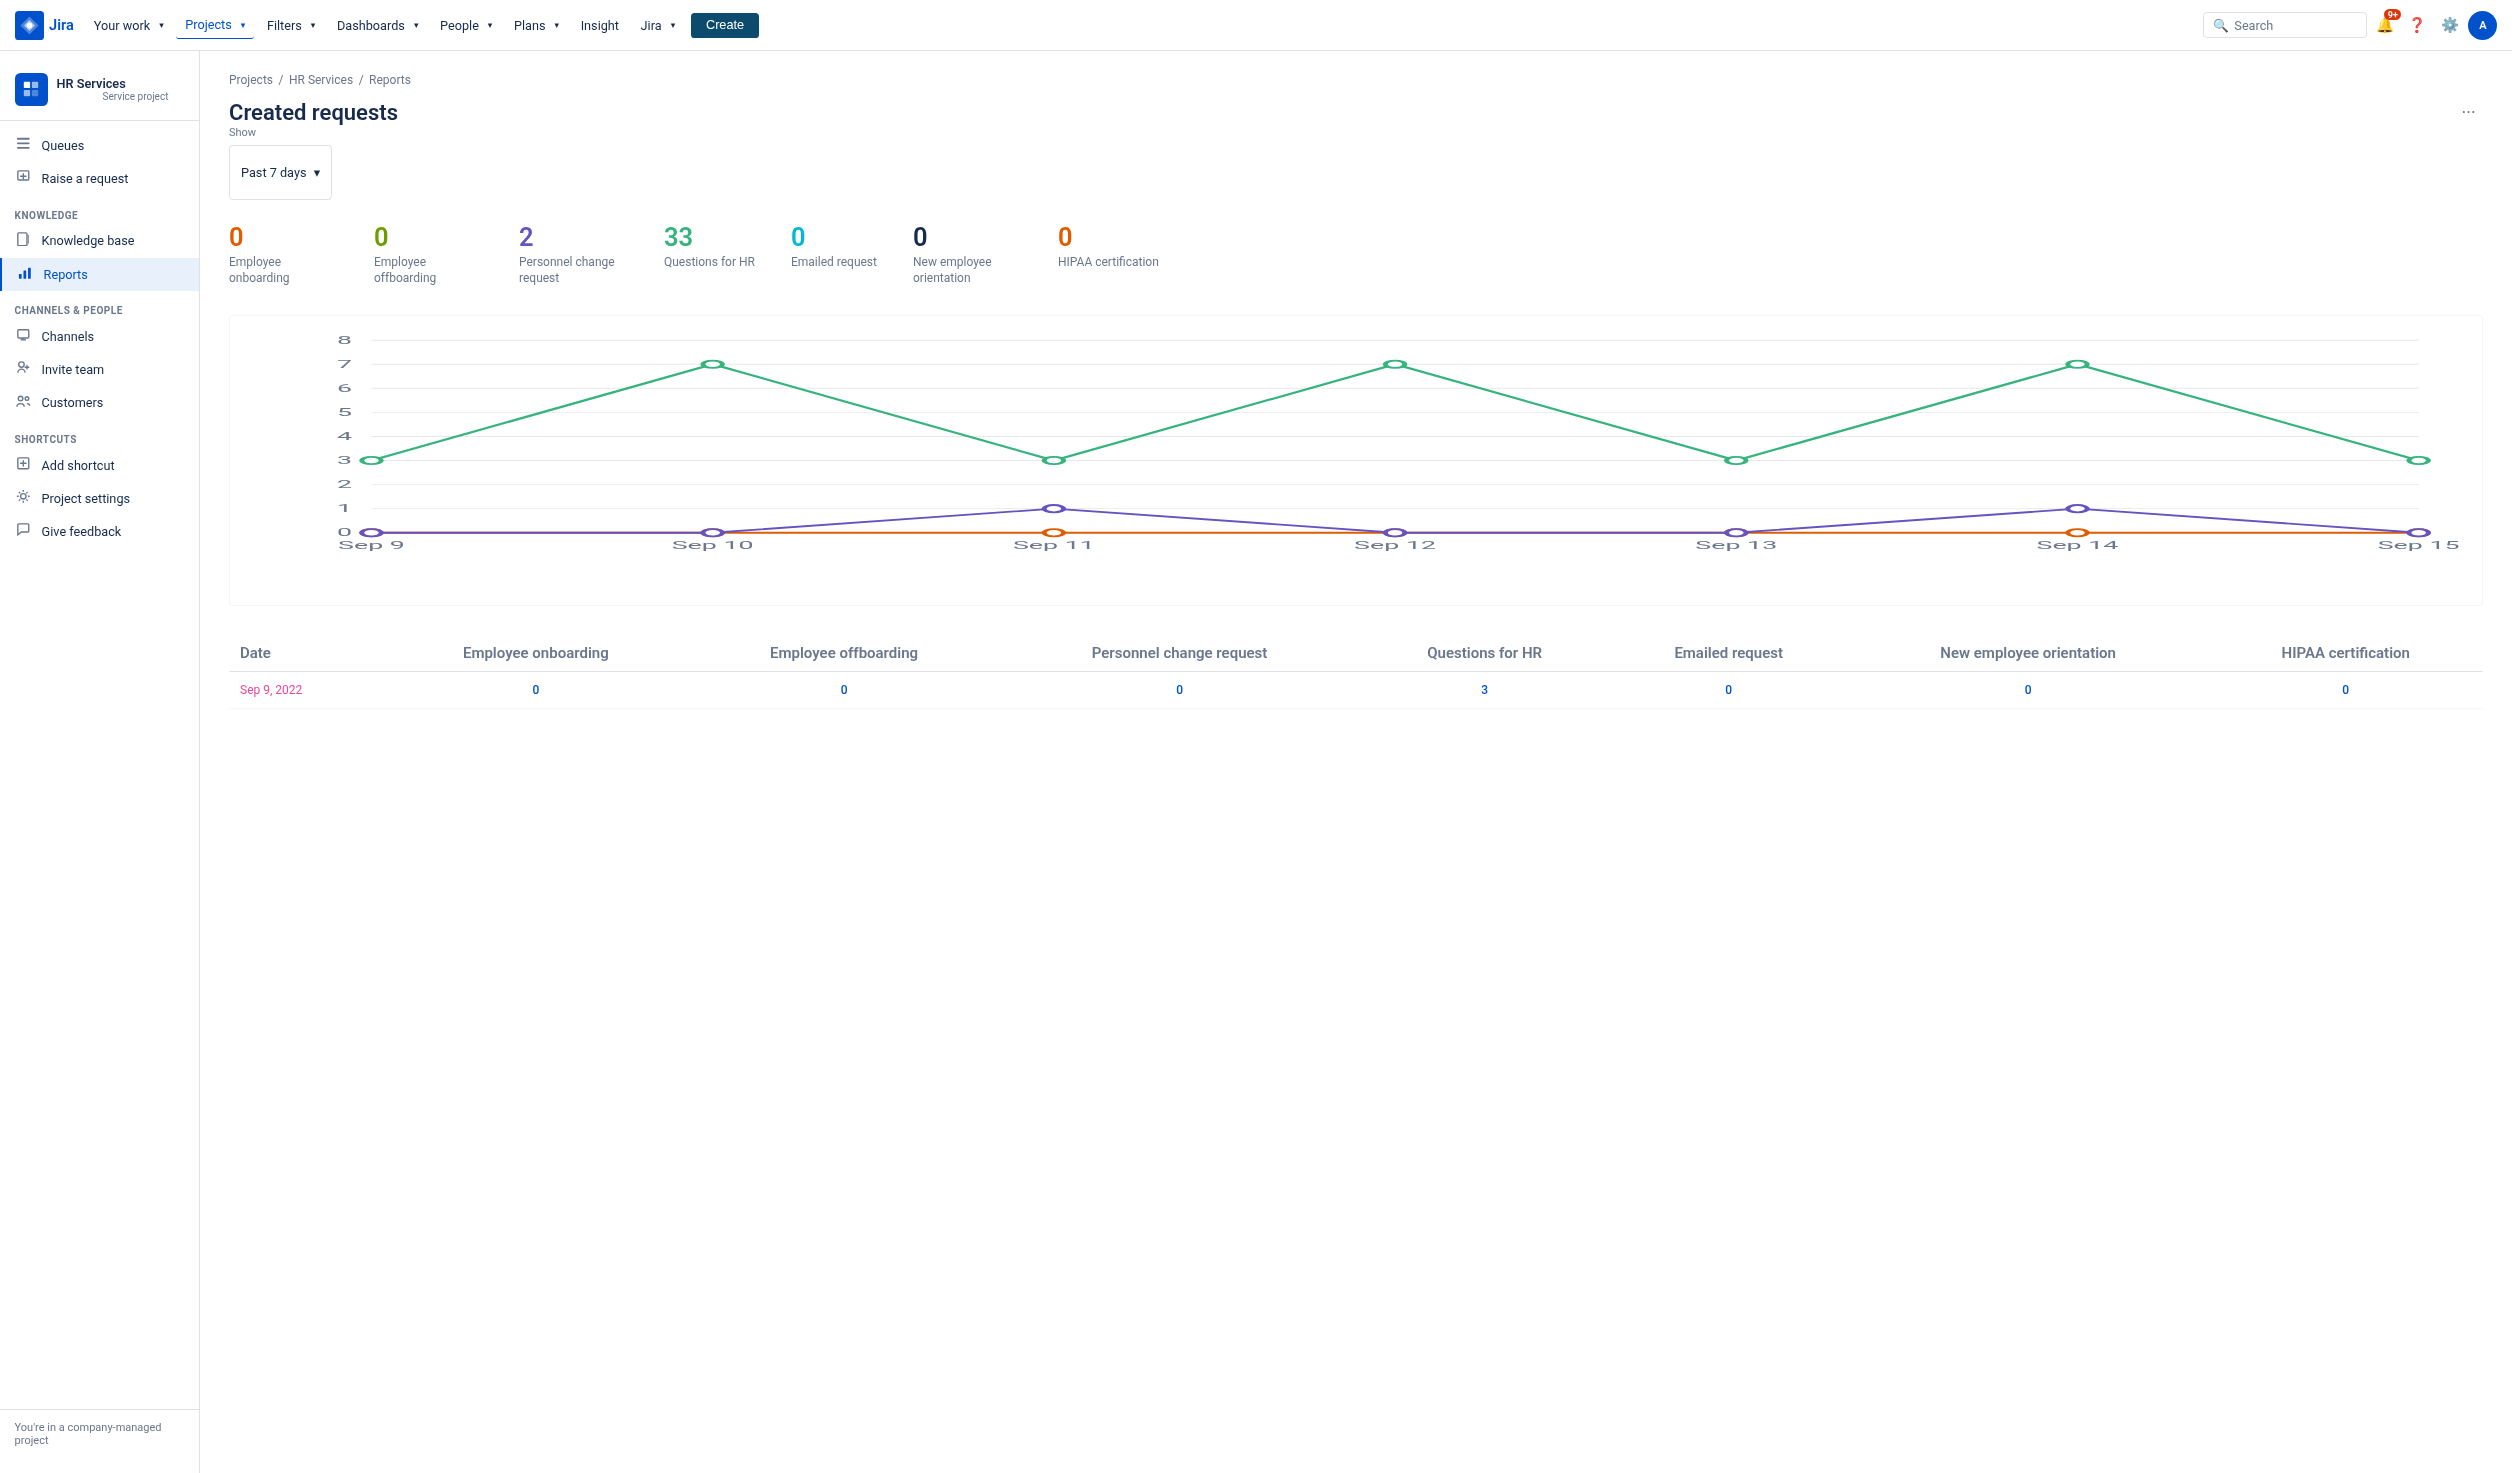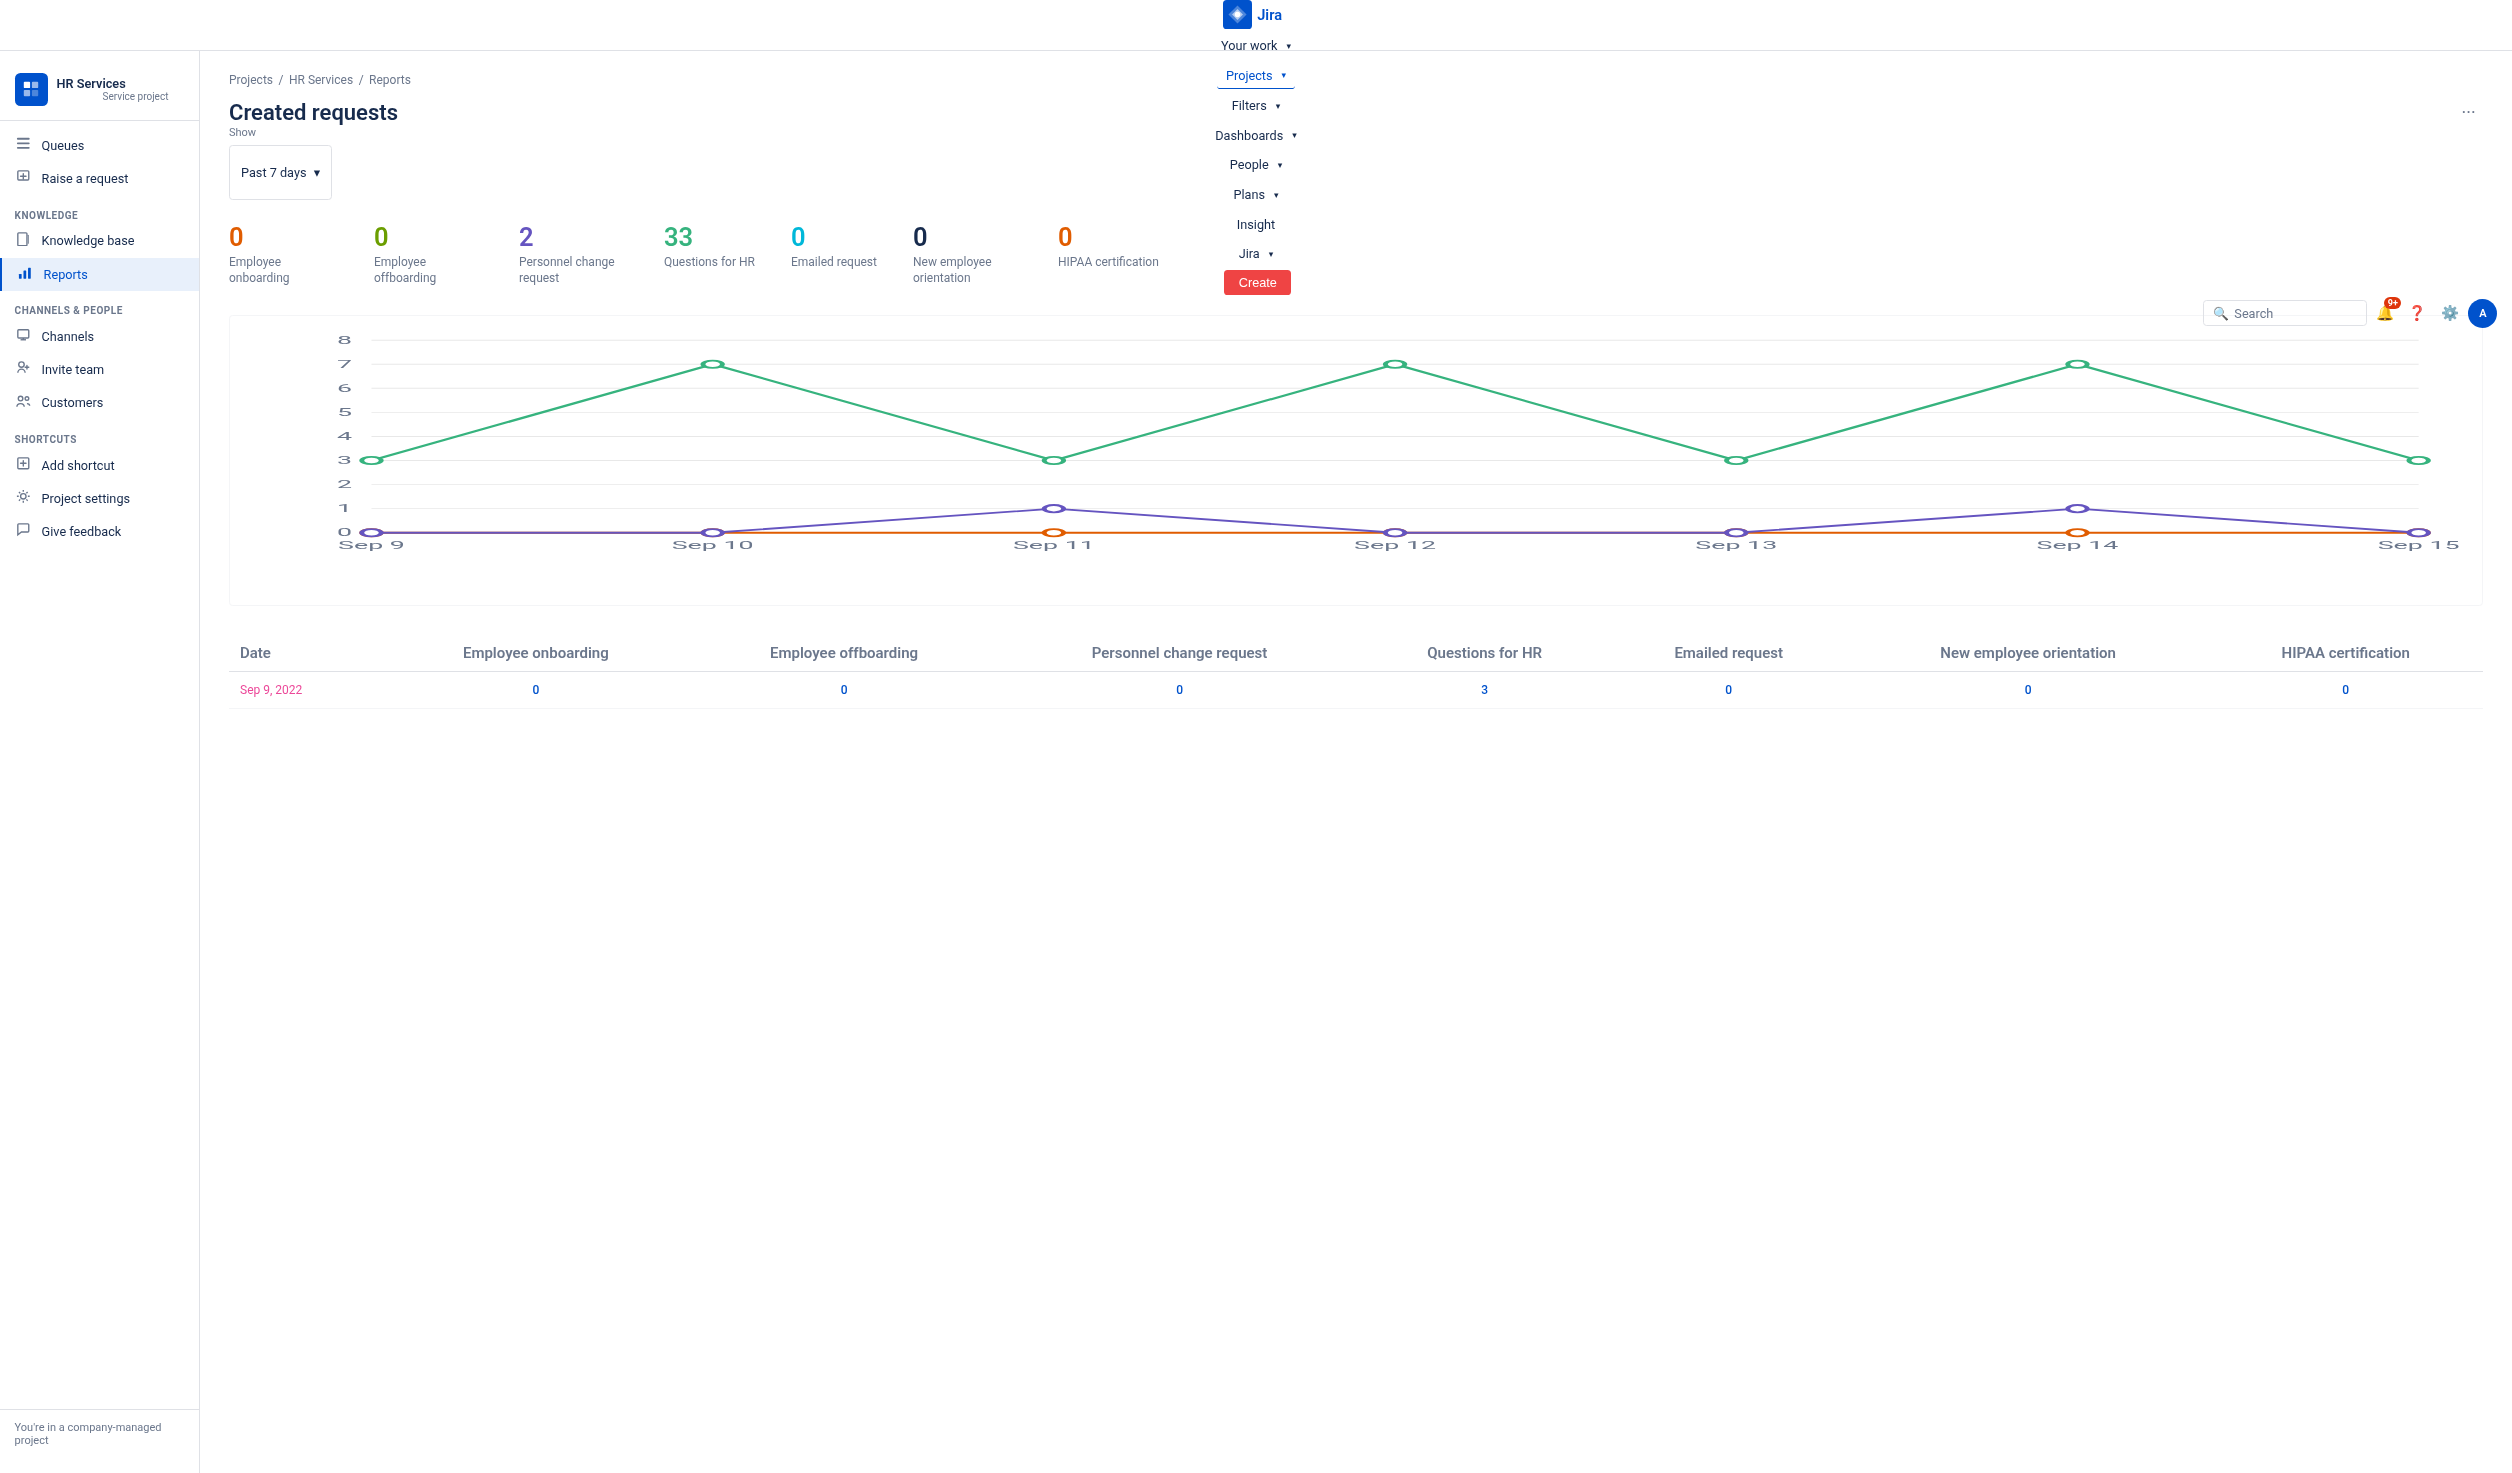--- a/index.html
+++ b/index.html
@@ -10,40 +10,39 @@
       height: 51px;
       background: #fff;
       border-bottom: 0.9px solid #dfe1e6;
       display: flex;
       align-items: center;
       padding: 0 14.6px;
       gap: 3.6px;
       position: fixed;
       top: 0; left: 0; right: 0;
       z-index: 100;
-      flex-direction: column;
     }
     .nav-logo { display: flex; align-items: center; gap: 5.5px; margin-right: 7.3px; cursor: pointer; }
     .nav-logo-icon { width: 29px; height: 29px; }
     .nav-logo-text { font-size: 14.6px; font-weight: 600; color: #0052cc; }
     .nav-item {
       padding: 5.5px 9px;
       border-radius: 3.6px;
       cursor: pointer;
       font-size: 12.7px;
       color: #172b4d;
       display: flex;
       align-items: center;
       gap: 9px;
       white-space: nowrap;
     }
     .nav-item.active { color: #0052cc; border-bottom: 1.8px solid #0052cc; }
     .nav-chevron { font-size: 9px; }
     .nav-create-btn {
-      background: #ef4444;
+      background: #0c4a6e;
       color: #fff;
       border: none;
       border-radius: 3.6px;
       padding: 5.5px 14.6px;
       font-size: 12.7px;
       font-weight: 500;
       cursor: pointer;
       margin-left: 3.6px;
     }
     .nav-right {

